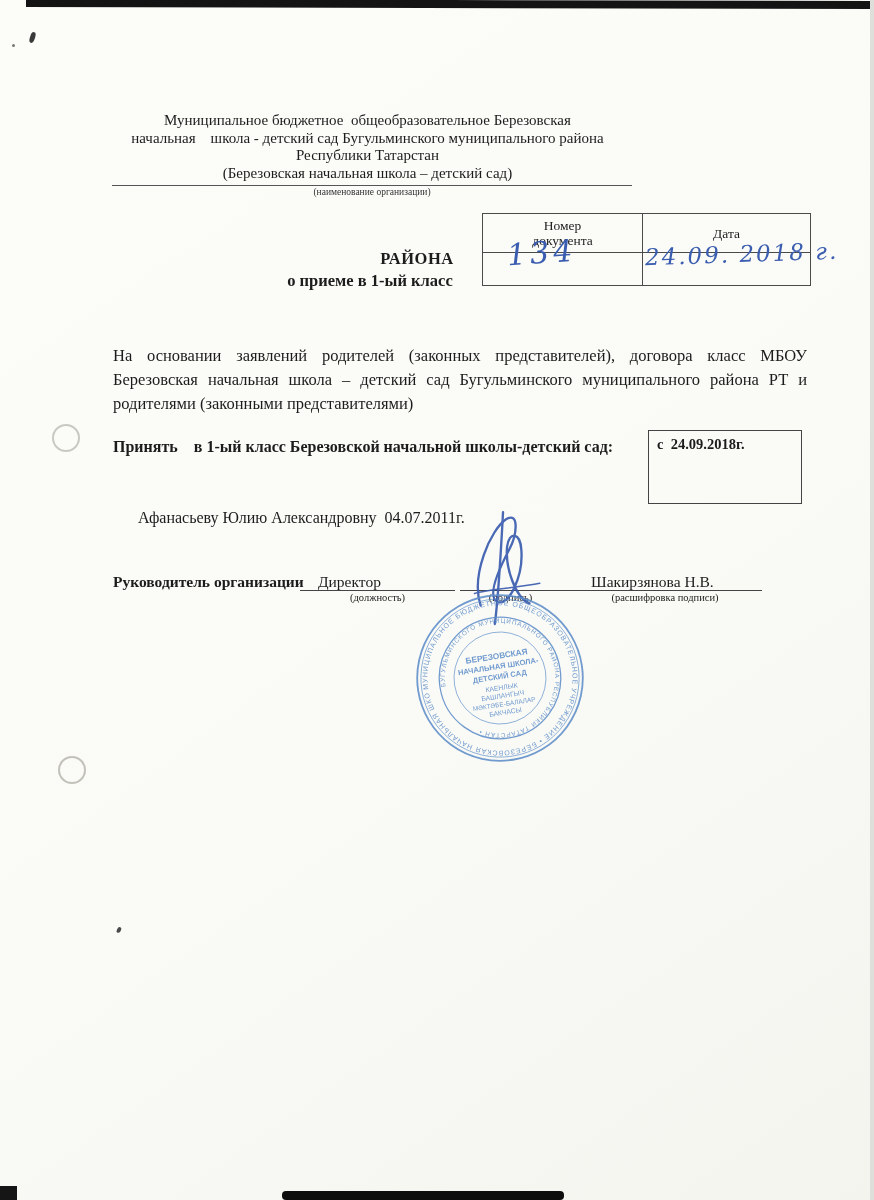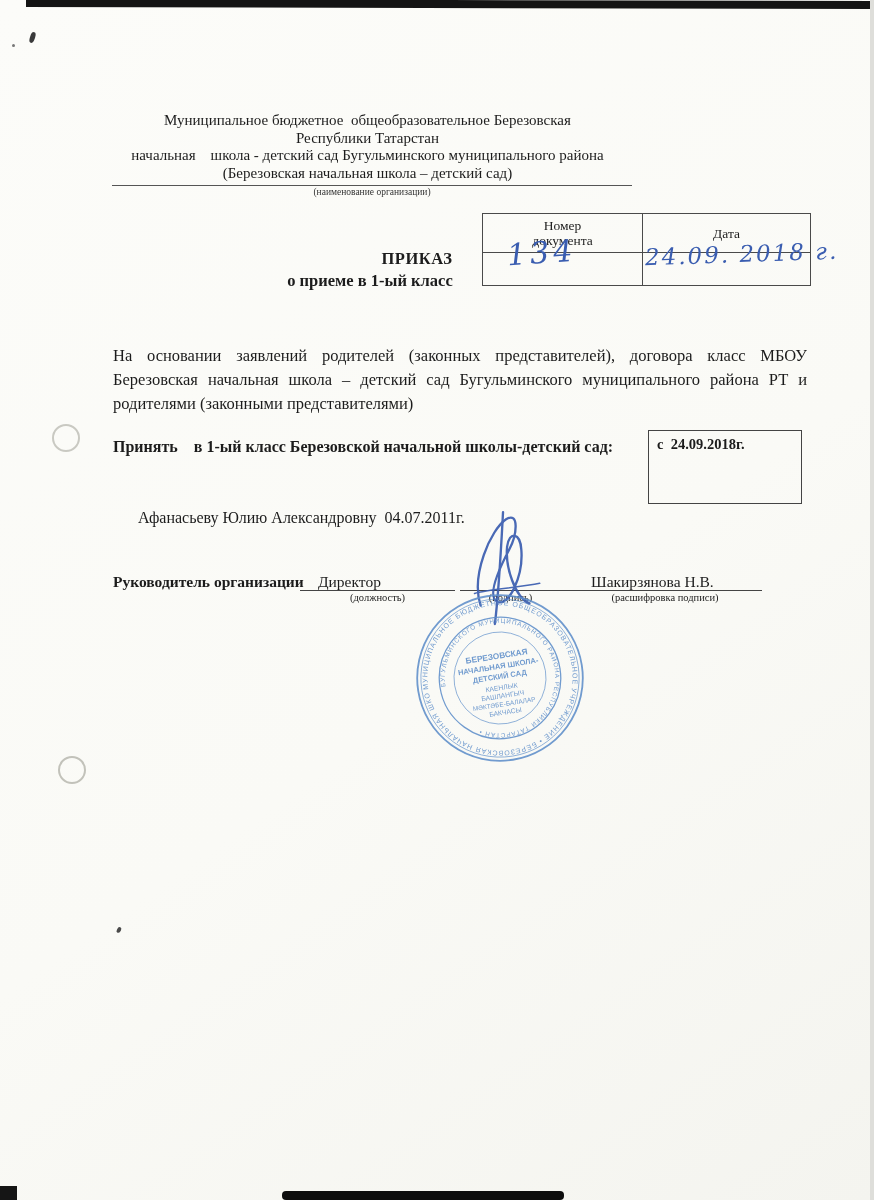--- a/index.html
+++ b/index.html
@@ -80,22 +80,22 @@
   <div class="artifact art-bottom-bar"></div>
   <div class="artifact art-bottom-left"></div>
   <div class="artifact art-speck1"></div>
   <div class="artifact art-speck2"></div>
   <div class="edge-shadow"></div>
   <div class="hole hole1"></div>
   <div class="hole hole2"></div>
 
   <div class="org-header">
     <div class="org-line">Муниципальное бюджетное  общеобразовательное Березовская</div>
+    <div class="org-line">начальная    школа - детский сад Бугульминского муниципального района</div>
     <div class="org-line">Республики Татарстан</div>
-    <div class="org-line">начальная    школа - детский сад Бугульминского муниципального района</div>
     <div class="org-line org-line-bold">(Березовская начальная школа – детский сад)</div>
   </div>
   <div class="org-underline"></div>
   <div class="org-caption">(наименование организации)</div>
 
   <table class="doc-table">
     <tbody>
         <tr>
       <td class="hdr-num"><span>Номер документа</span></td>
       <td class="hdr-date">Дата</td>
@@ -104,21 +104,21 @@
       <td>
             <span class="handwriting hw-number">134</span>
           </td>
       <td>
             <span class="handwriting hw-date">24.09. 2018 г.</span>
           </td>
     </tr>
   </tbody>
     </table>
 
-  <div class="doc-title">ПРИКАЗ</div>
+  <div class="doc-title">РАЙОНА</div>
   <div class="doc-subtitle">о приеме в 1-ый класс</div>
 
   <div class="body-par">На основании заявлений родителей (законных представителей), договора класс МБОУ Березовская начальная школа – детский сад Бугульминского муниципального района РТ  и родителями (законными представителями)</div>
 
   <div class="order-line">Принять    в 1-ый класс Березовской начальной школы-детский сад:</div>
   <div class="date-box">
     <span class="date-box-text">с  24.09.2018г.</span>
   </div>
 
   <div class="student-line">Афанасьеву Юлию Александровну  04.07.2011г.</div>

